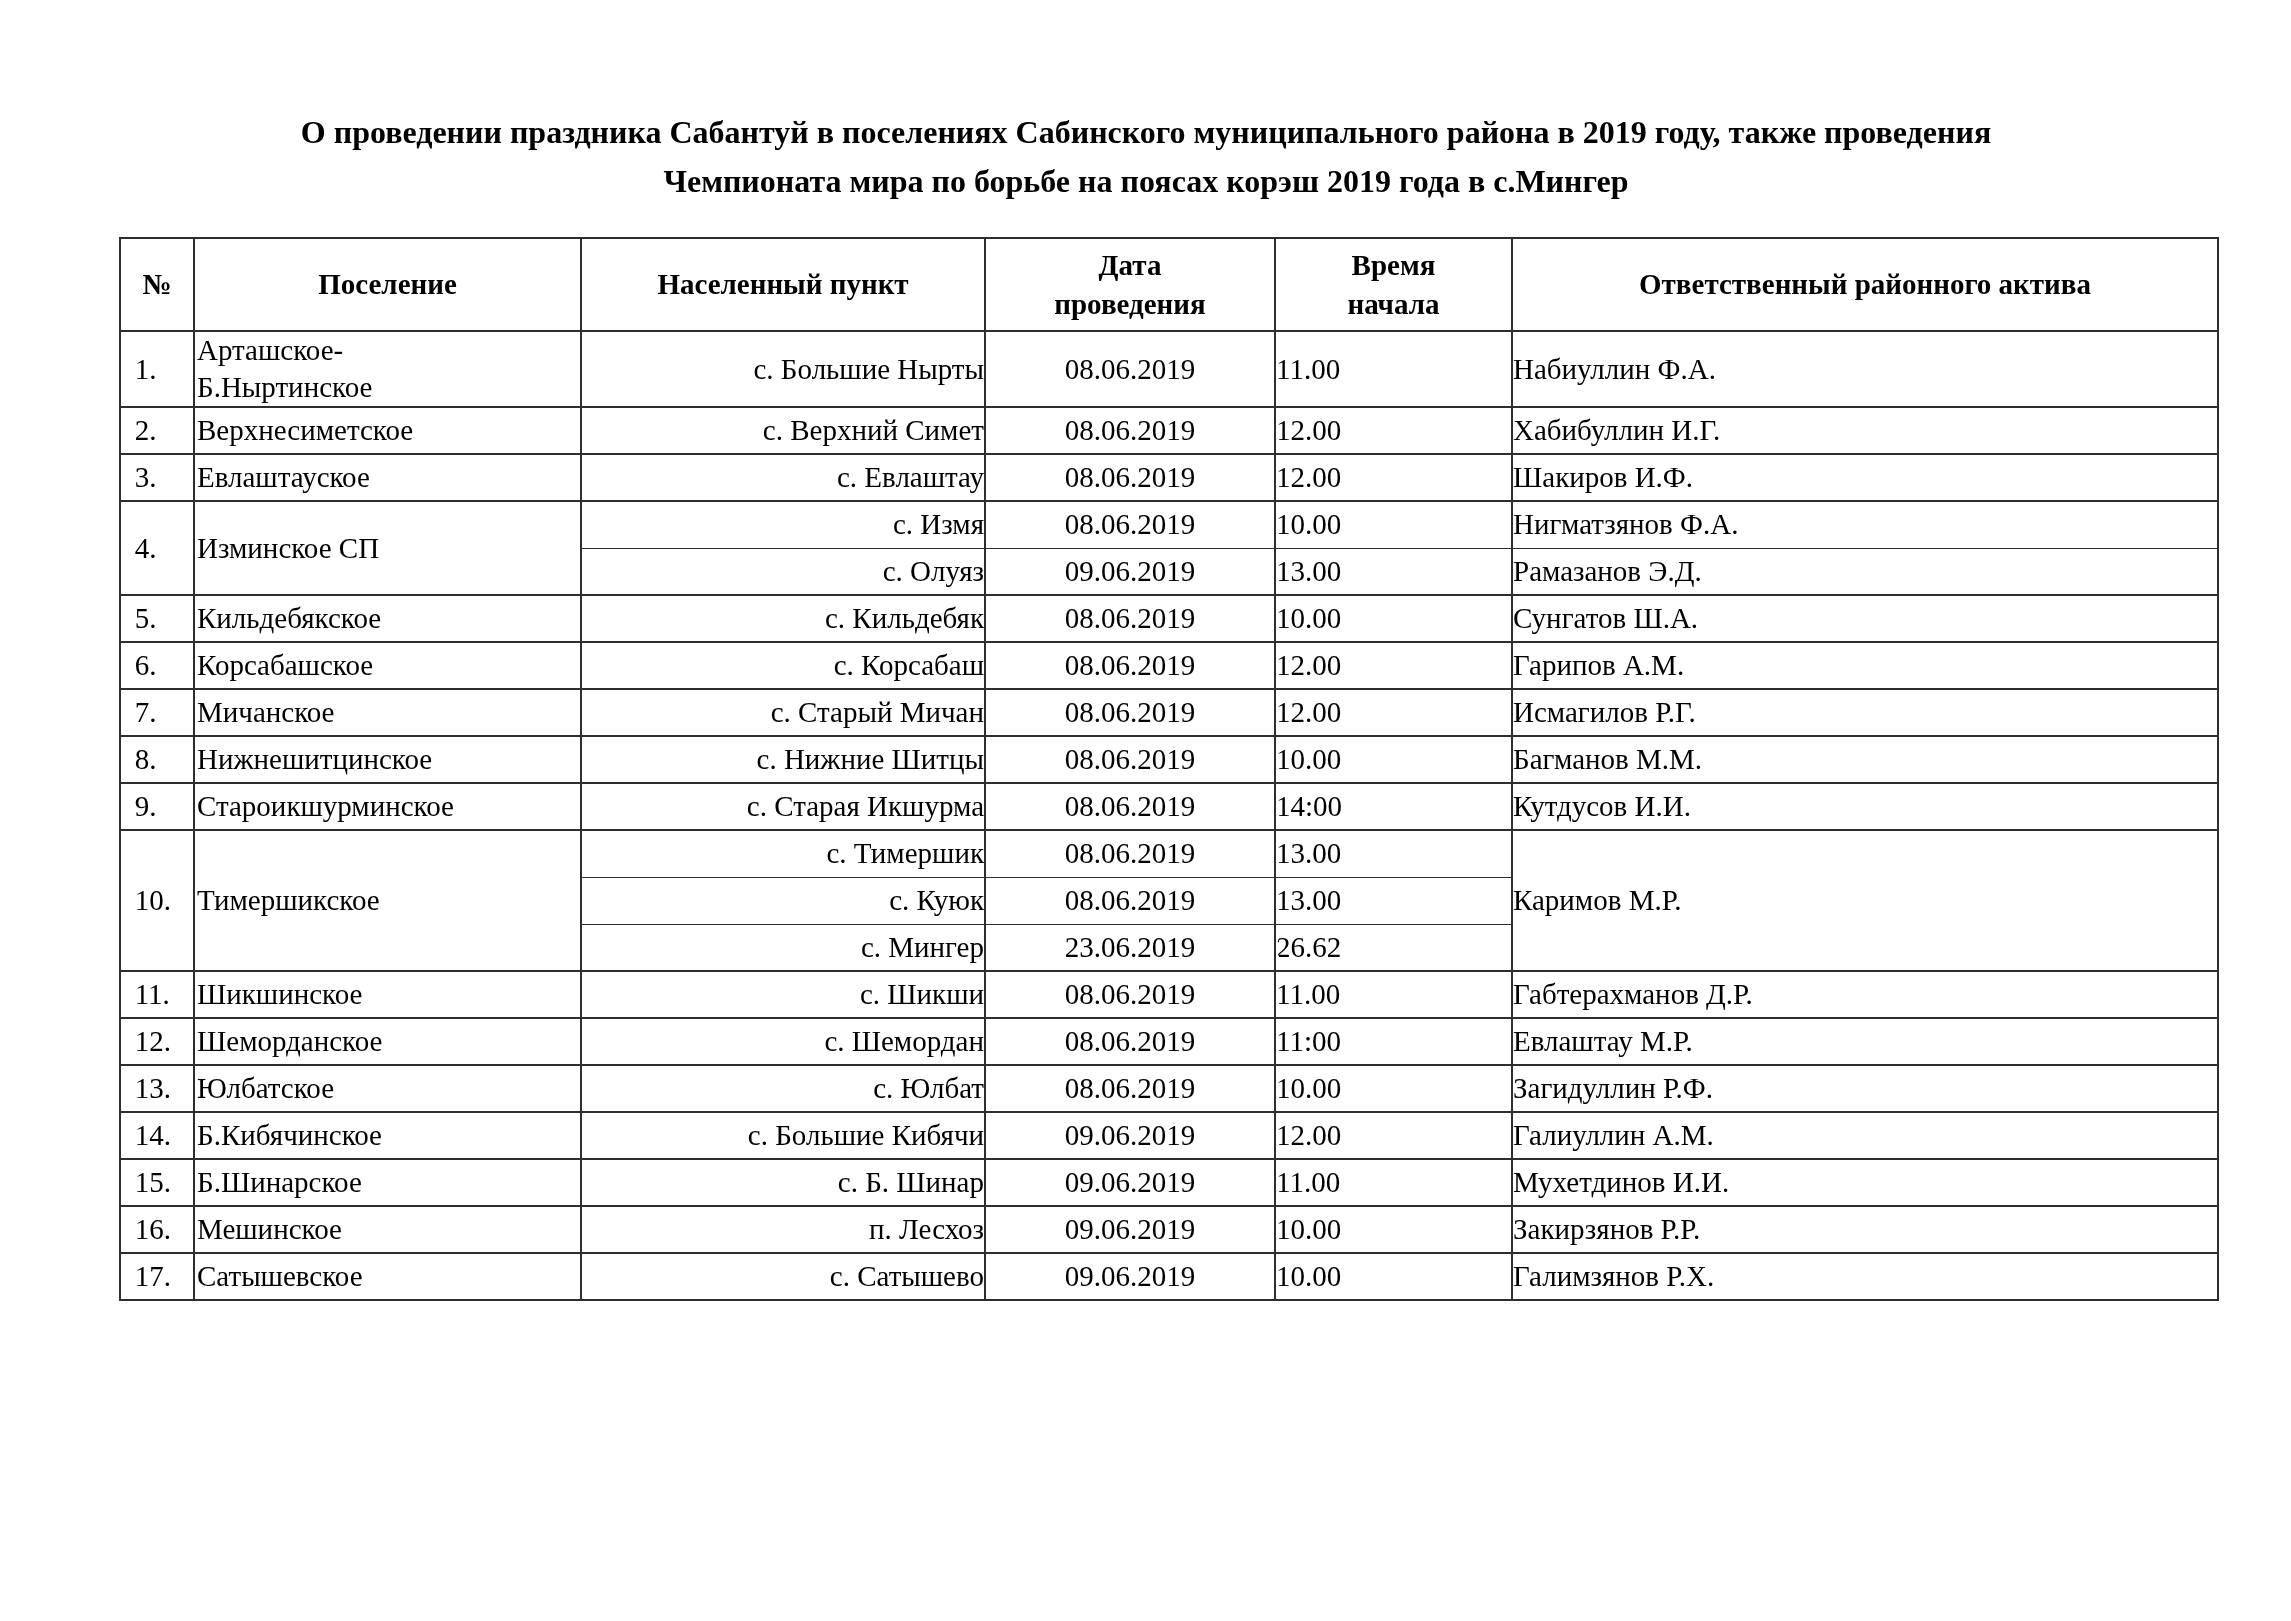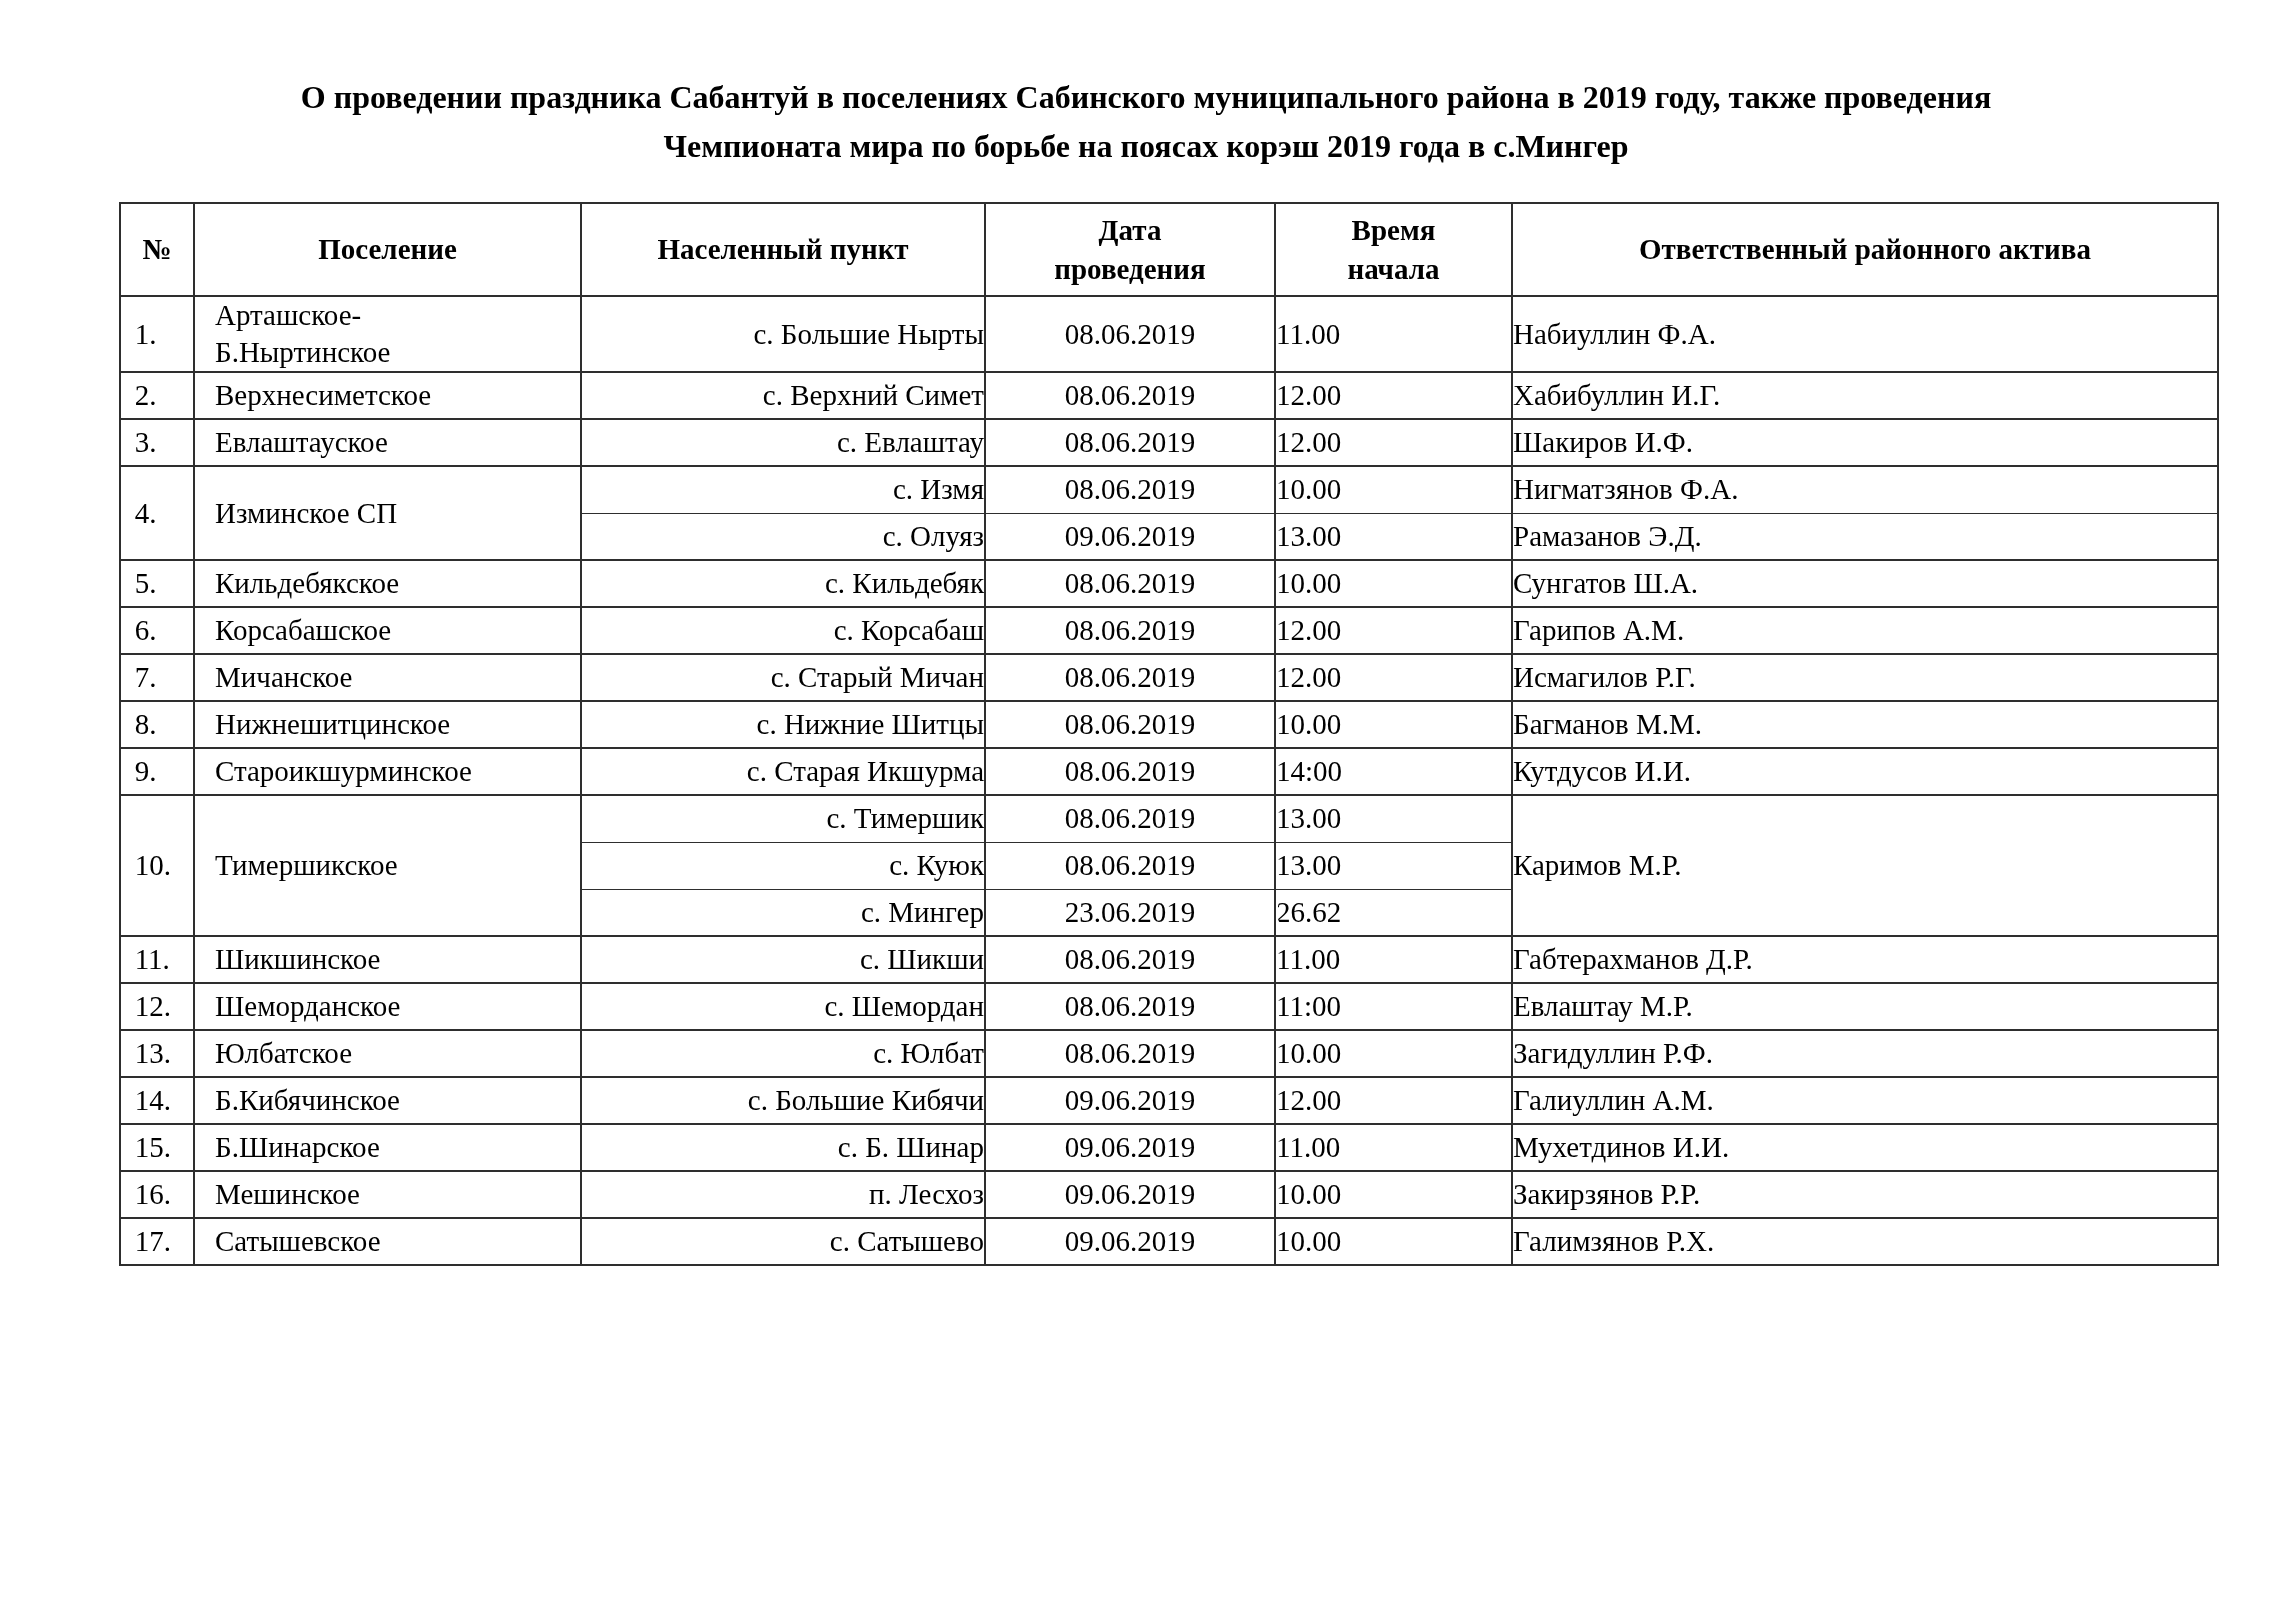--- a/index.html
+++ b/index.html
@@ -10,21 +10,21 @@
   .page {
     position: relative;
     width: 2292px;
     height: 1621px;
     background: #ffffff;
     color: #000000;
     font-family: "Liberation Serif", serif;
     overflow: hidden;
   }
   .doc-title {
-    margin-top: 73px;
+    margin-top: 108px;
     padding: 0 86px;
     text-align: center;
     font-weight: bold;
     font-size: 32px;
     line-height: 49px;
     white-space: nowrap;
   }
   table.events {
     border-collapse: collapse;
     table-layout: fixed;
@@ -42,21 +42,21 @@
   thead tr { height: 93px; }
   th {
     font-weight: bold;
     text-align: center;
     line-height: 39px;
     white-space: pre-line;
   }
   tbody tr { height: 47px; }
   td { line-height: 37px; }
   td.c-num  { text-align: left; padding-left: 13.7px; }
-  td.c-set  { text-align: left; padding-left: 20px; white-space: pre-line; }
+  td.c-set  { text-align: left; padding-left: 2px; white-space: pre-line; }
   td.c-loc  { text-align: right; padding-left: 3px; }
   td.c-date { text-align: center; }
   td.c-time { text-align: left; border-radius: 28px; }
   td.c-resp { text-align: left; }
   td.thin-b { border-bottom-width: 1px; }
   td.thin-t { border-top-width: 1px; }
 </style>
 </head>
 <body>
 

